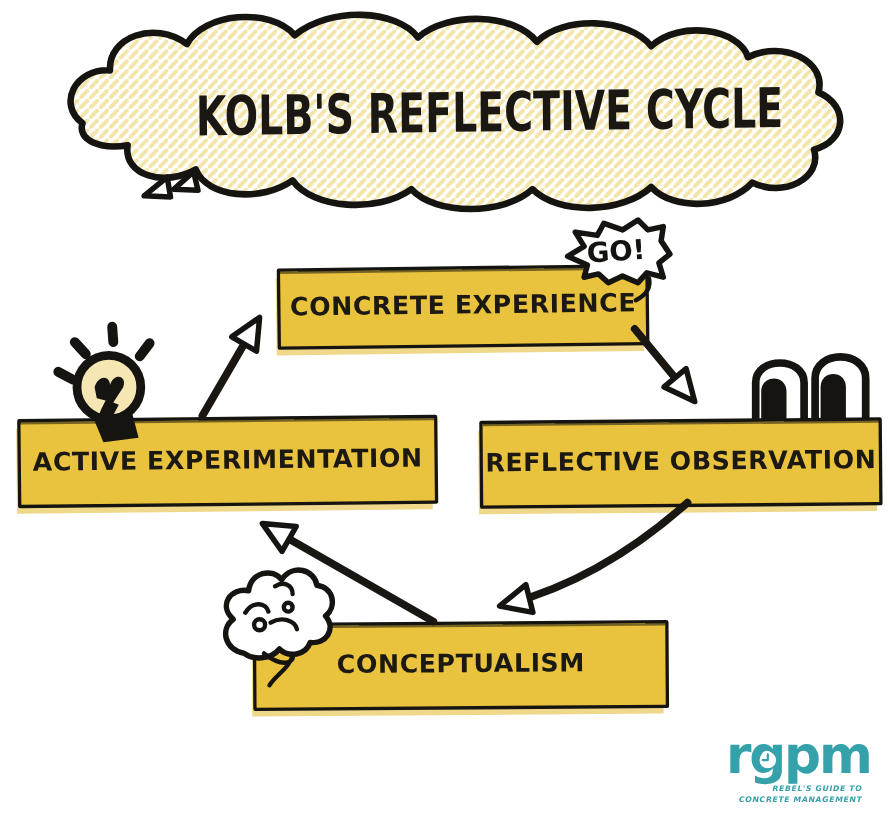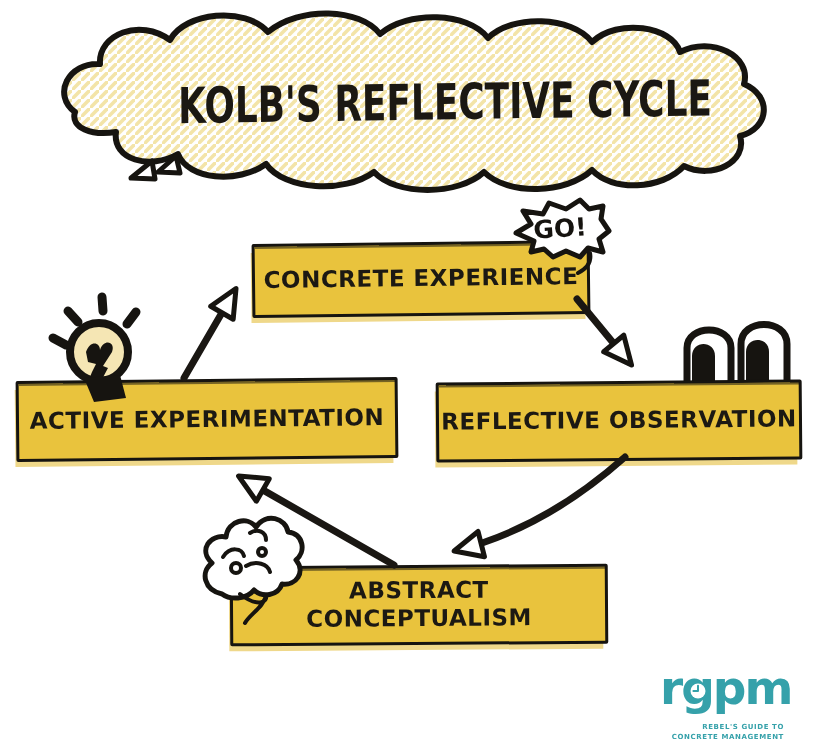--- a/index.html
+++ b/index.html
@@ -36,21 +36,21 @@
   }
 
   .logo{position:absolute;left:660px;top:666px;width:140px;z-index:4;}
   .logo-wordmark{
     font-size:47px;font-weight:800;color:#35A1AA;line-height:0.95;
     letter-spacing:-2px;position:relative;
   }
   .logo-clock{position:absolute;left:29px;top:16px;width:18px;height:18px;}
   .logo-tagline{
     width:124px;text-align:right;font-size:7px;font-weight:700;
-    letter-spacing:.6px;line-height:1.5;color:#35A1AA;margin-top:11px;
+    letter-spacing:.6px;line-height:1.5;color:#35A1AA;margin-top:1px;font-style:italic;
   }
 </style>
 </head>
 <body>
 
 <svg id="svg-behind" class="layer" viewBox="0 0 814 752">
   <defs>
     <pattern id="hatch" width="9" height="9" patternUnits="userSpaceOnUse">
       <rect width="9" height="9" fill="#ffffff"></rect>
       <path d="M -2,11 L 11,-2" stroke="#F3E4A8" stroke-width="3.6" fill="none"></path>
@@ -93,21 +93,20 @@
 <div class="node node-concrete">
   <span>CONCRETE EXPERIENCE</span>
 </div>
 <div class="node node-active">
   <span>ACTIVE EXPERIMENTATION</span>
 </div>
 <div class="node node-reflective">
   <span>REFLECTIVE OBSERVATION</span>
 </div>
 <div class="node node-abstract">
-  <span>ABSTRACT</span>
   <span>CONCEPTUALISM</span>
 </div>
 
 <svg id="svg-front" class="layer" viewBox="0 0 814 752">
   <defs>
     <marker id="head" markerUnits="userSpaceOnUse" markerWidth="44" markerHeight="44" refX="30" refY="20" orient="auto">
       <path d="M 6,7 L 34,20 L 6,33 Z" fill="#ffffff" stroke="#161410" stroke-width="5" stroke-linejoin="round"></path>
     </marker>
   </defs>
 

